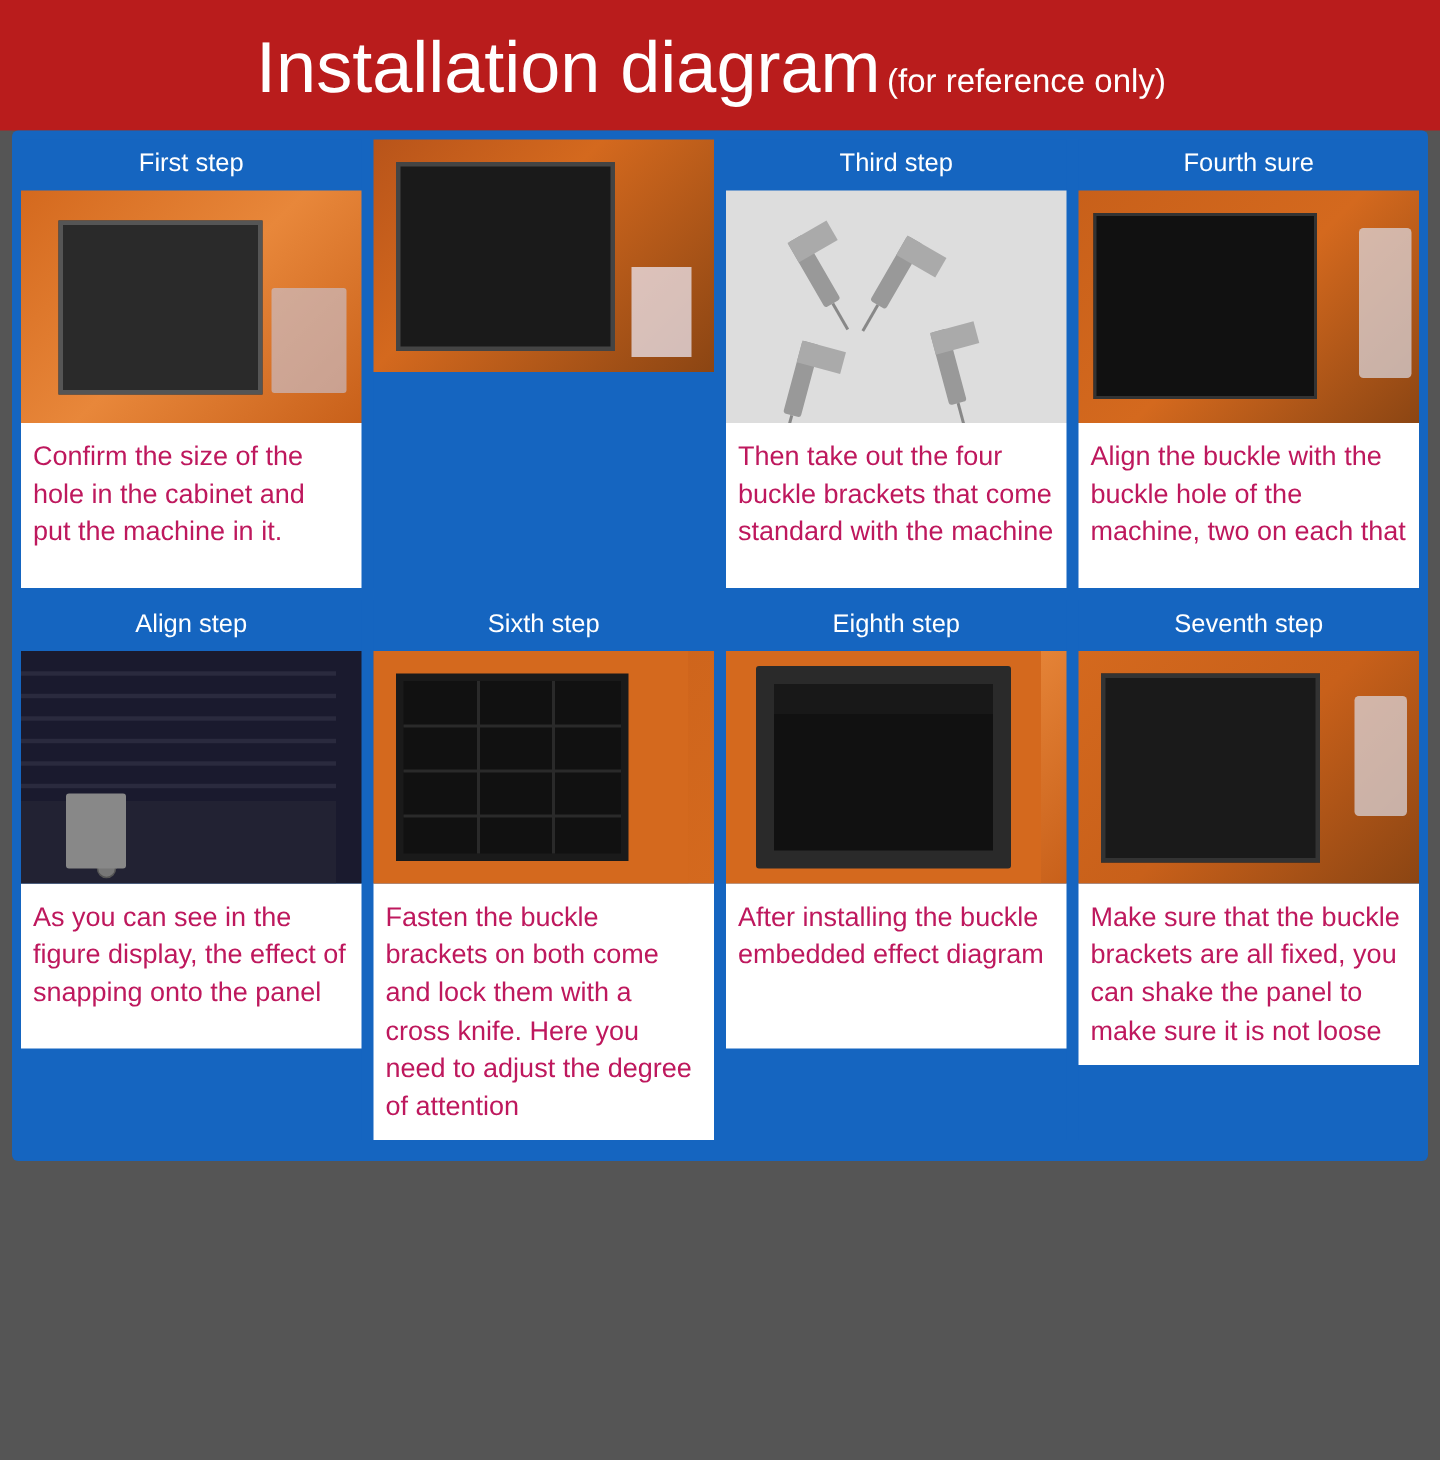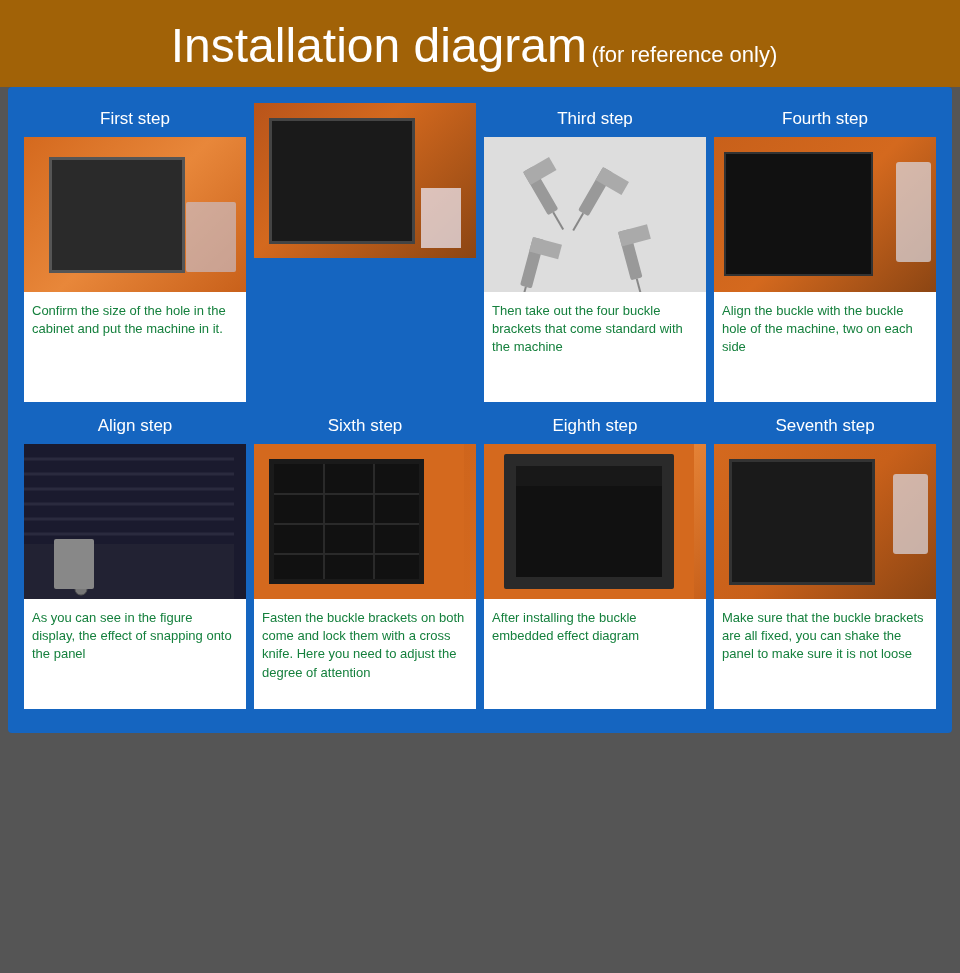--- a/index.html
+++ b/index.html
@@ -9,42 +9,42 @@
       font-family: Arial, sans-serif;
       background: #555;
     }
 
     .page-wrapper {
       width: 960px;
       background: #555;
     }
 
     .title-bar {
-      background: #a16207;
+      background: #b91c1c;
       padding: 18px 32px 14px 20px;
       text-align: center;
     }
 
     .title-bar h1 {
       font-size: 48px;
       font-weight: 400;
       color: white;
       display: inline;
     }
 
     .title-bar .subtitle {
       font-size: 22px;
       color: white;
       font-weight: 400;
     }
 
     .main-content {
       background: #1565c0;
       margin: 0 8px 8px 8px;
-      padding: 16px;
+      padding: 6px;
       border-radius: 4px;
     }
 
     .steps-row {
       display: flex;
       gap: 8px;
       margin-bottom: 8px;
     }
 
     .step-card {
@@ -64,22 +64,22 @@
       width: 100%;
       height: 155px;
       background: #ccc;
       overflow: hidden;
       position: relative;
     }
 
     .step-description {
       background: white;
       padding: 10px 8px;
-      font-size: 13px;
-      color: #15803d;
+      font-size: 18px;
+      color: #be185d;
       line-height: 1.4;
       min-height: 110px;
     }
 
     
     .img-step1 {
       background: linear-gradient(135deg, #d4691e 0%, #e8873a 50%, #c8601a 100%);
       position: relative;
     }
     .img-step1::before {
@@ -273,23 +273,23 @@
               <rect x="0" y="0" width="12" height="50" fill="#999" rx="2"></rect>
               <polygon points="0,0 30,0 30,15 0,15" fill="#aaa"></polygon>
               <rect x="5" y="50" width="2" height="20" fill="#888"></rect>
             </g>
           </svg>
         </div>
         <div class="step-description">Then take out the four buckle brackets that come standard with the machine</div>
       </div>
 
       <div class="step-card">
-        <div class="step-title">Fourth step</div>
+        <div class="step-title">Fourth sure</div>
         <div class="step-image img-step4"></div>
-        <div class="step-description">Align the buckle with the buckle hole of the machine, two on each side</div>
+        <div class="step-description">Align the buckle with the buckle hole of the machine, two on each that</div>
       </div>
 
     </div>
 
     <div class="steps-row">
 
       <div class="step-card">
         <div class="step-title">Align step</div>
         <div class="step-image img-step5">
           <svg width="210" height="155" viewBox="0 0 210 155" style="position:absolute;top:0;left:0;">

